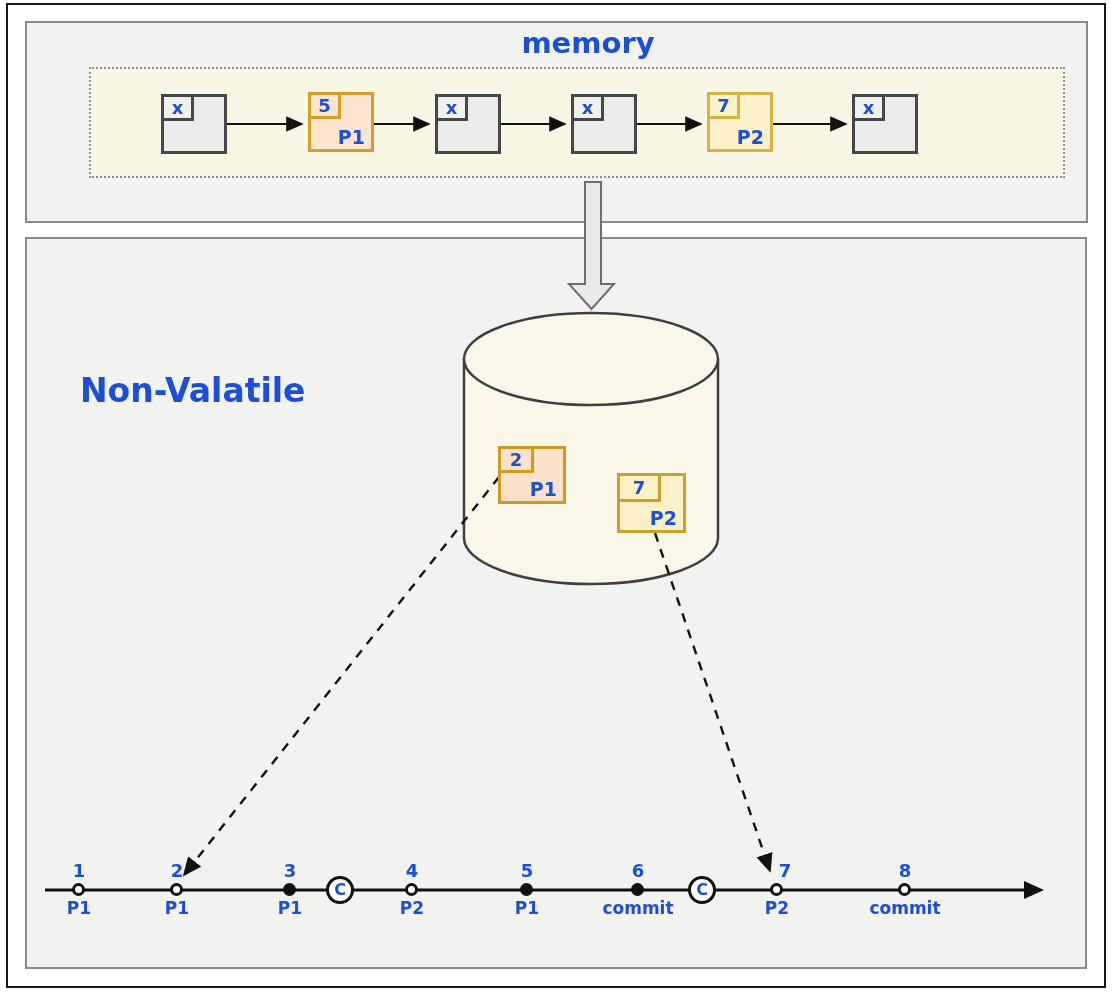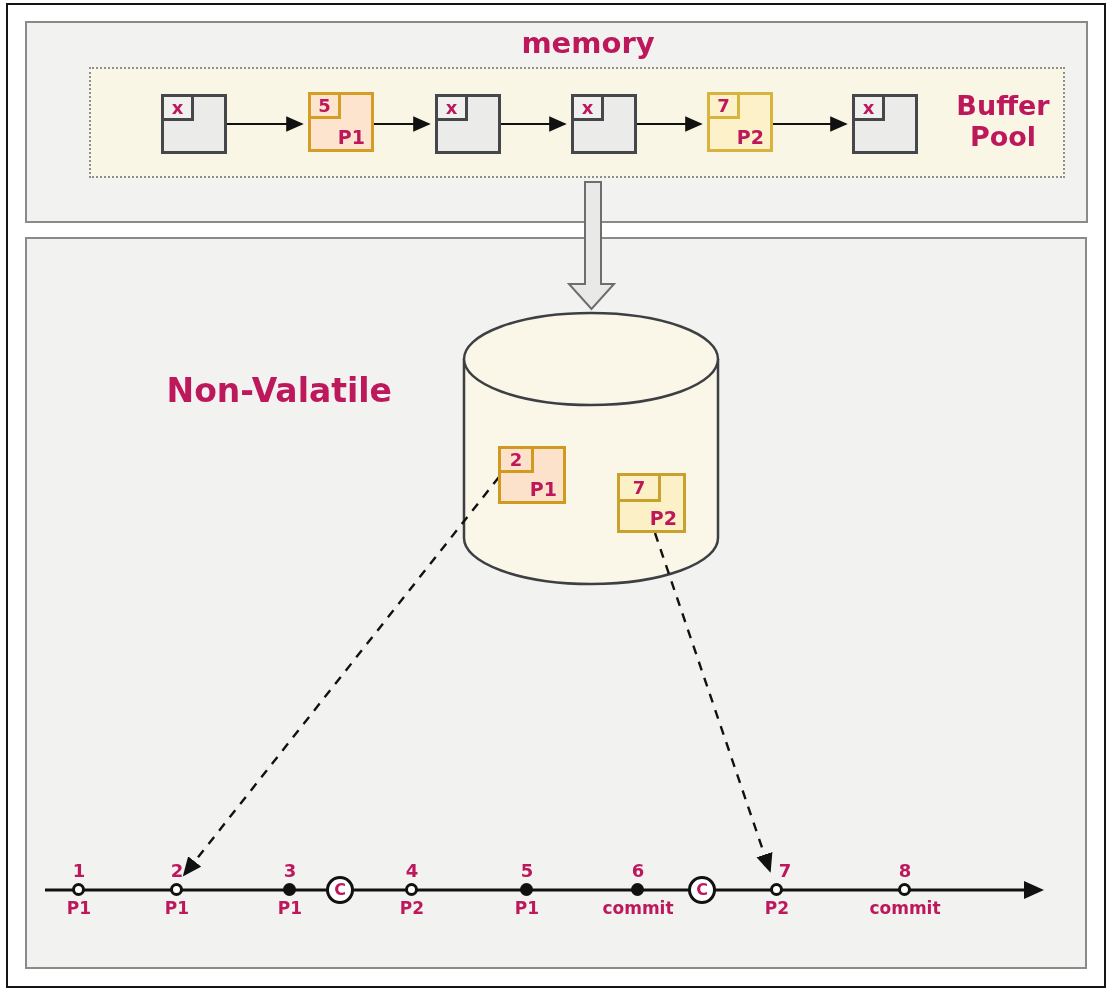--- a/index.html
+++ b/index.html
@@ -1,20 +1,20 @@
 <!DOCTYPE html>
 <html><head>
 <meta charset="utf-8">
 <style>
   html,body { margin:0; padding:0; background:#ffffff; }
   .canvas {
     position:relative; width:1118px; height:1000px;
     background:#ffffff; overflow:hidden;
     font-family:"DejaVu Sans", sans-serif;
-    color:#be185d;
+    color:#1d4ed8;
   }
   .outer-border {
     position:absolute; left:6px; top:3px; width:1100px; height:985px;
     border:2px solid #151515; box-sizing:border-box; z-index:0;
   }
   .panel {
     position:absolute; background:#f2f2f0;
     border:2px solid #8a8a8a; box-sizing:border-box; z-index:1;
   }
   .memory-panel  { left:25px; top:21px;  width:1063px; height:202px; }
@@ -27,21 +27,21 @@
   .buffer-pool {
     position:absolute; left:89px; top:67px; width:976px; height:111px;
     background:#faf6e6; border:2px dotted #8f8f8f; box-sizing:border-box; z-index:1;
   }
   .buffer-pool-label {
     position:absolute; left:948px; top:90px; width:110px;
     text-align:center; font-size:27px; font-weight:bold; line-height:1.16; z-index:3;
   }
   .storage-title {
     position:absolute; left:80px; top:370px; width:312px;
-    text-align:right; font-size:33px; font-weight:bold; line-height:1.28; z-index:3;
+    text-align:left; font-size:33px; font-weight:bold; line-height:1.28; z-index:3;
   }
 
   .overlay { position:absolute; left:0; top:0; z-index:2; }
 
   .page-box {
     position:absolute; width:66px; height:60px;
     border:3px solid; box-sizing:border-box; z-index:3;
   }
   .page-tag {
     position:absolute; left:-3px; top:-3px; width:33px; height:27px;
@@ -87,21 +87,20 @@
 <body>
 
 <div class="canvas">
 
   <div class="outer-border"></div>
   <div class="panel memory-panel"></div>
   <div class="panel storage-panel"></div>
 
   <div class="buffer-pool"></div>
   <div class="memory-title">memory</div>
-  <div class="buffer-pool-label">Buffer Pool</div>
 
   <svg class="overlay" width="1118" height="1000" viewBox="0 0 1118 1000">
     <defs>
       <marker id="mArrow" markerWidth="9" markerHeight="8" refX="7.2" refY="3.5" orient="auto" markerUnits="strokeWidth">
         <path d="M0,0 L8,3.5 L0,7 Z" fill="#111"></path>
       </marker>
     </defs>
 
     <g stroke="#111" stroke-width="2.2">
       <line x1="227" y1="124" x2="302" y2="124" marker-end="url(#mArrow)"></line>

